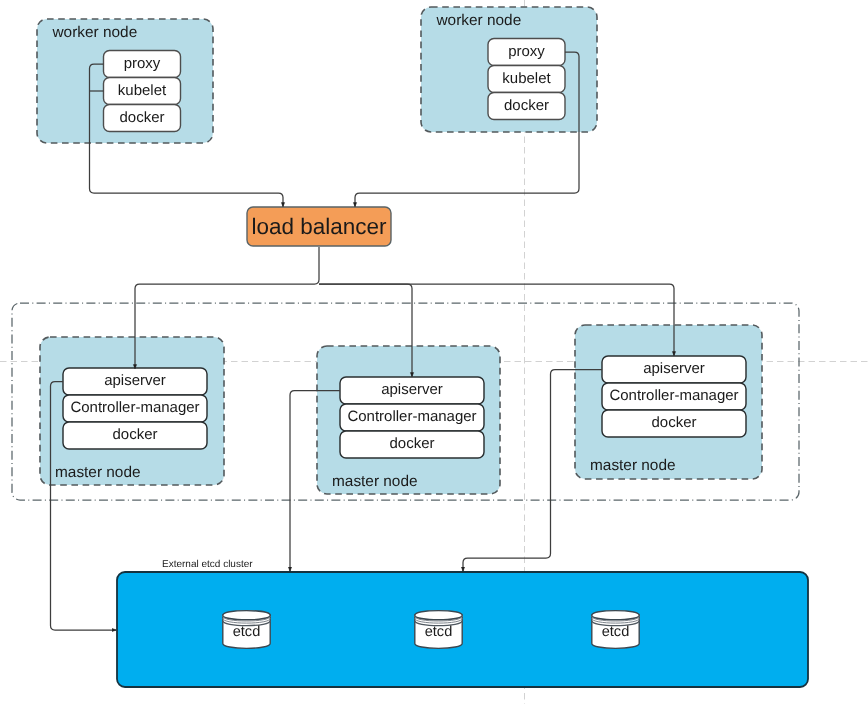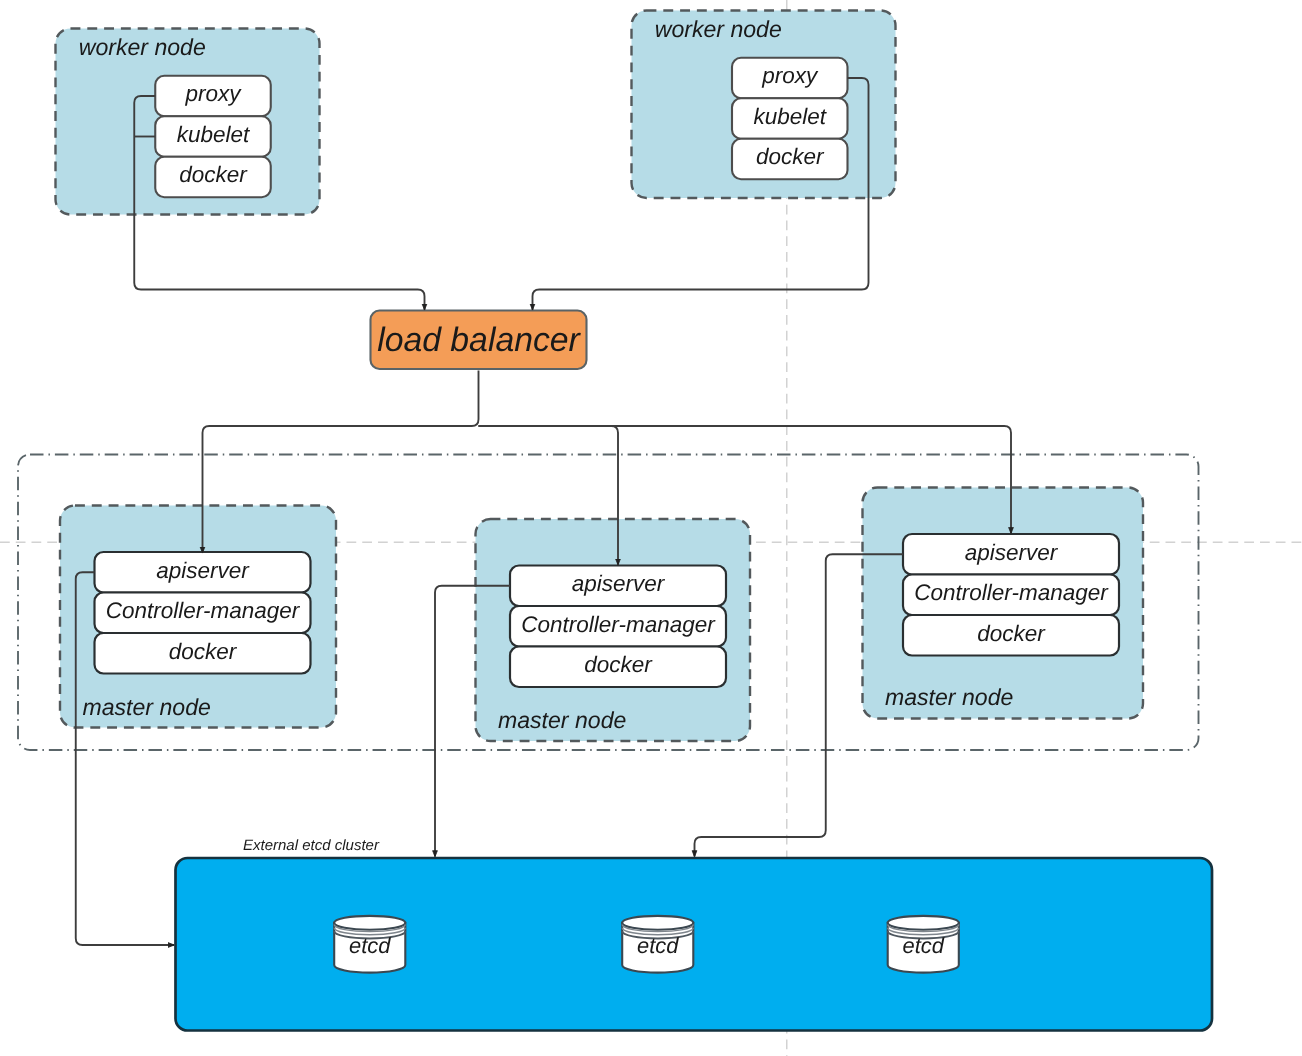--- a/index.html
+++ b/index.html
@@ -1,17 +1,17 @@
 <!DOCTYPE html>
 <html><head>
 <meta charset="utf-8">
 <style>
   html,body{margin:0;padding:0;background:#ffffff;}
   #page{position:relative;width:868px;height:704px;overflow:hidden;background:#fff;
-        font-family:"Liberation Sans", sans-serif;font-style:italic;}
+        font-family:"Liberation Sans", sans-serif;}
   #canvas{position:absolute;left:0;top:0;}
   text{font-family:"Liberation Sans", sans-serif;fill:#1a1a1a;-webkit-font-smoothing:antialiased;}
   *{-webkit-font-smoothing:antialiased;text-rendering:geometricPrecision;}
 </style>
 </head>
 <body>
 
 <div id="page">
 <svg id="canvas" width="868" height="704" viewBox="0 0 868 704" xmlns="http://www.w3.org/2000/svg">
   <defs>

